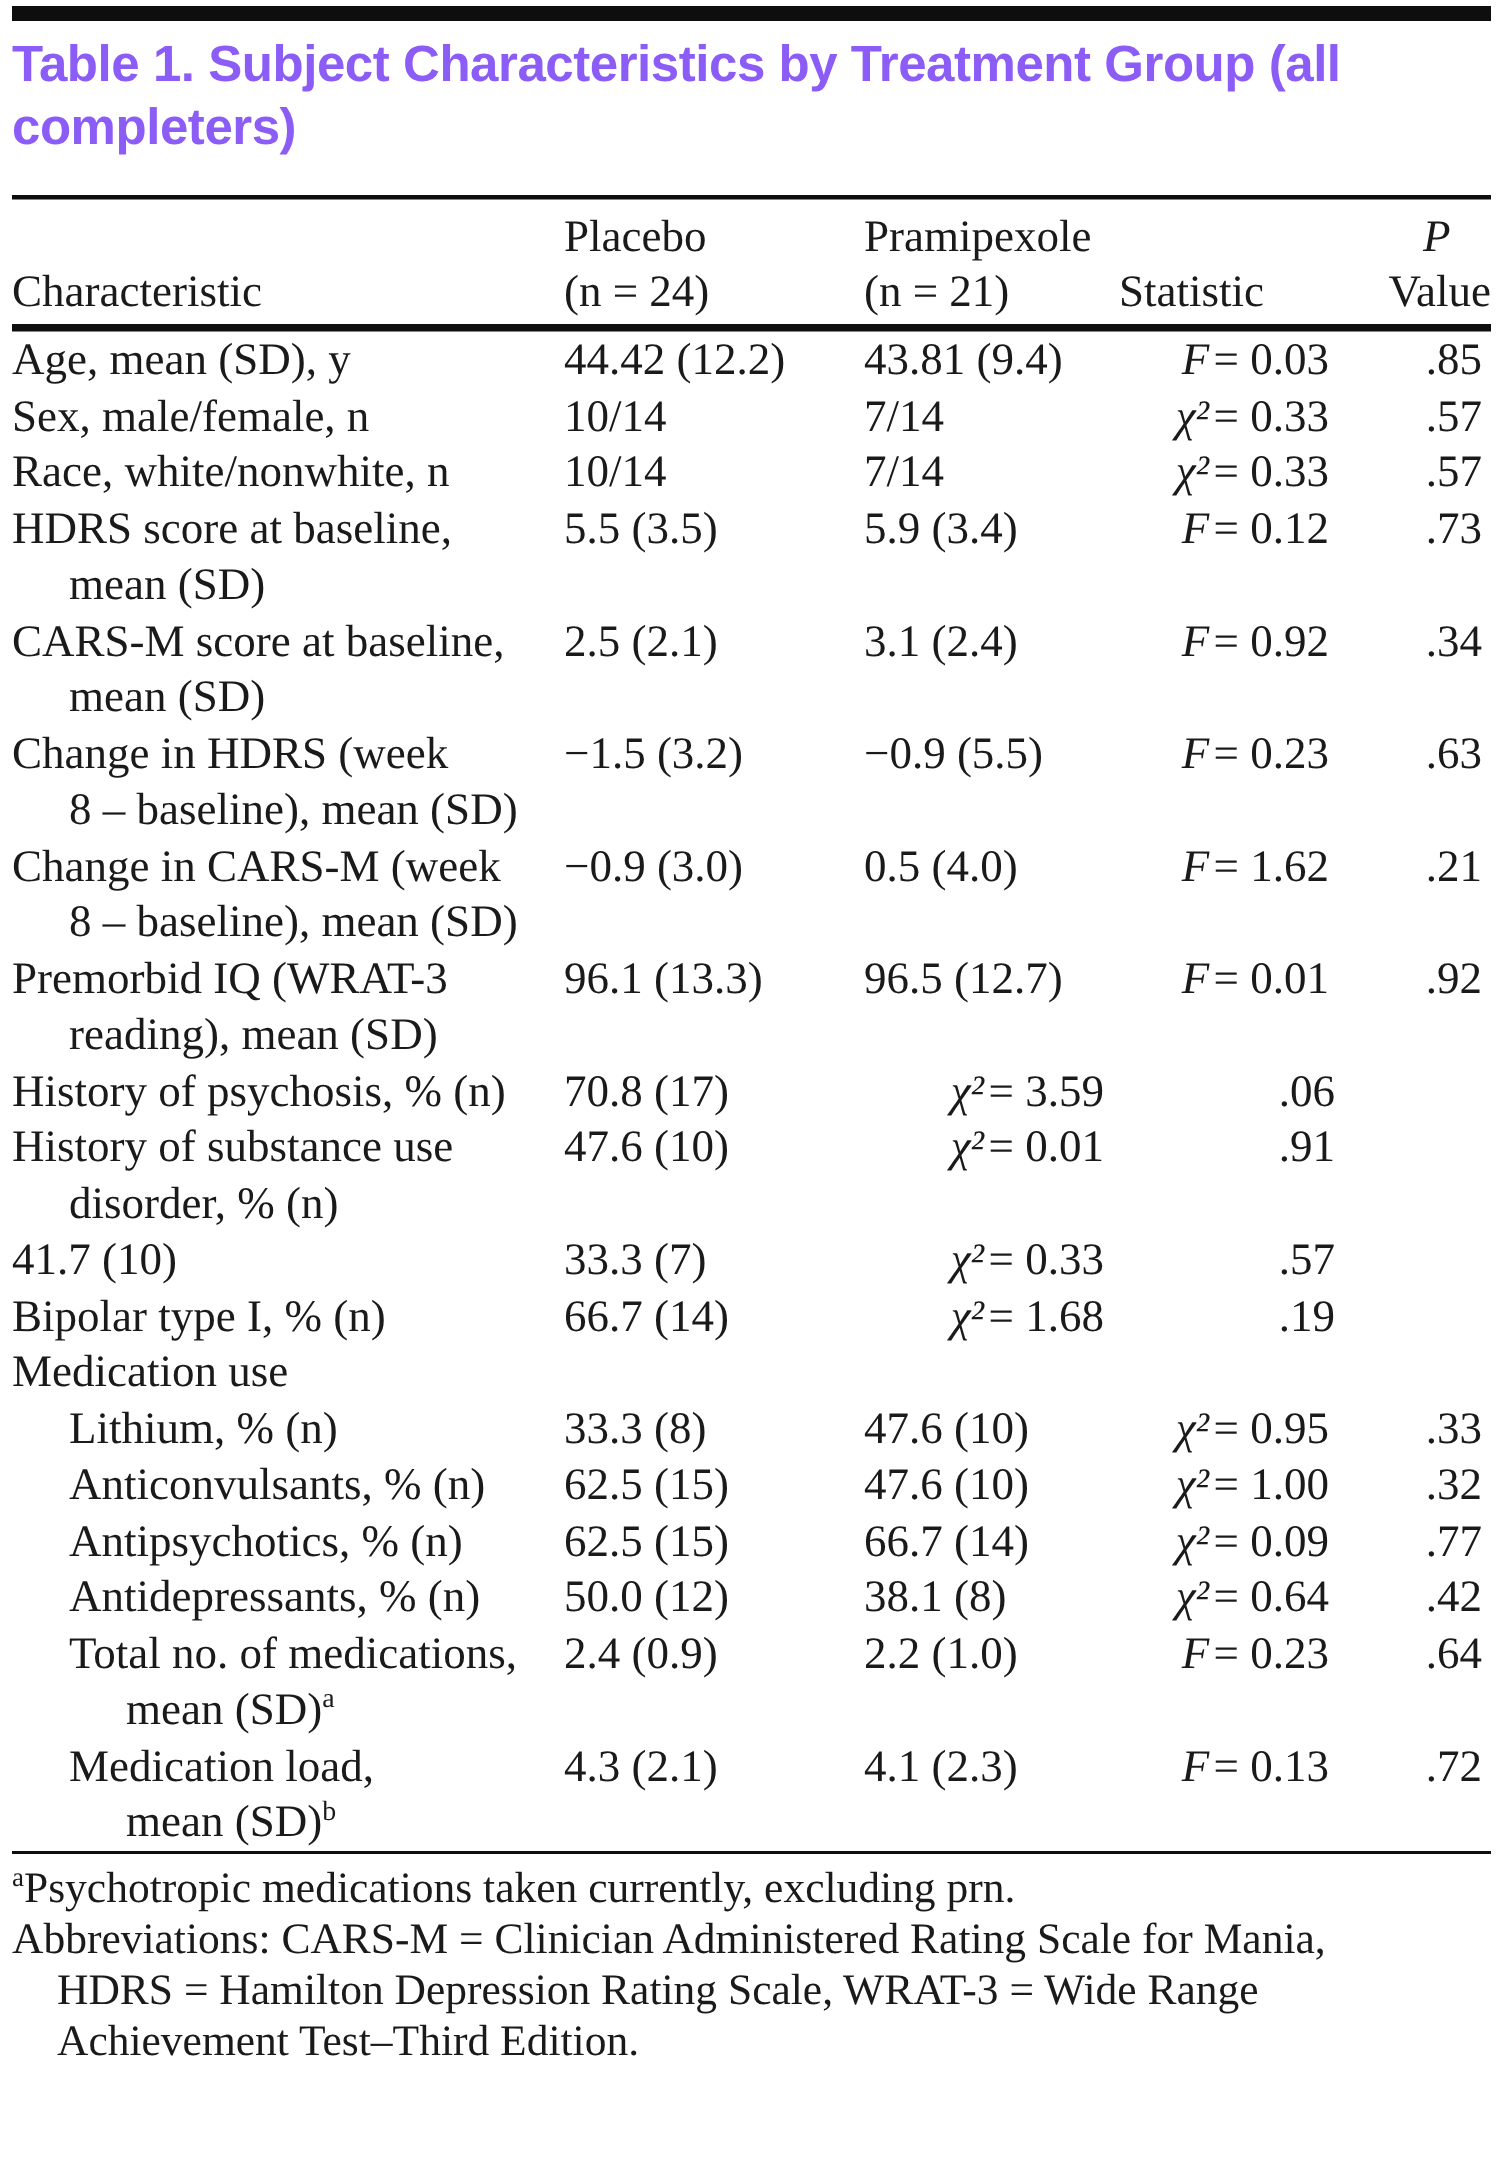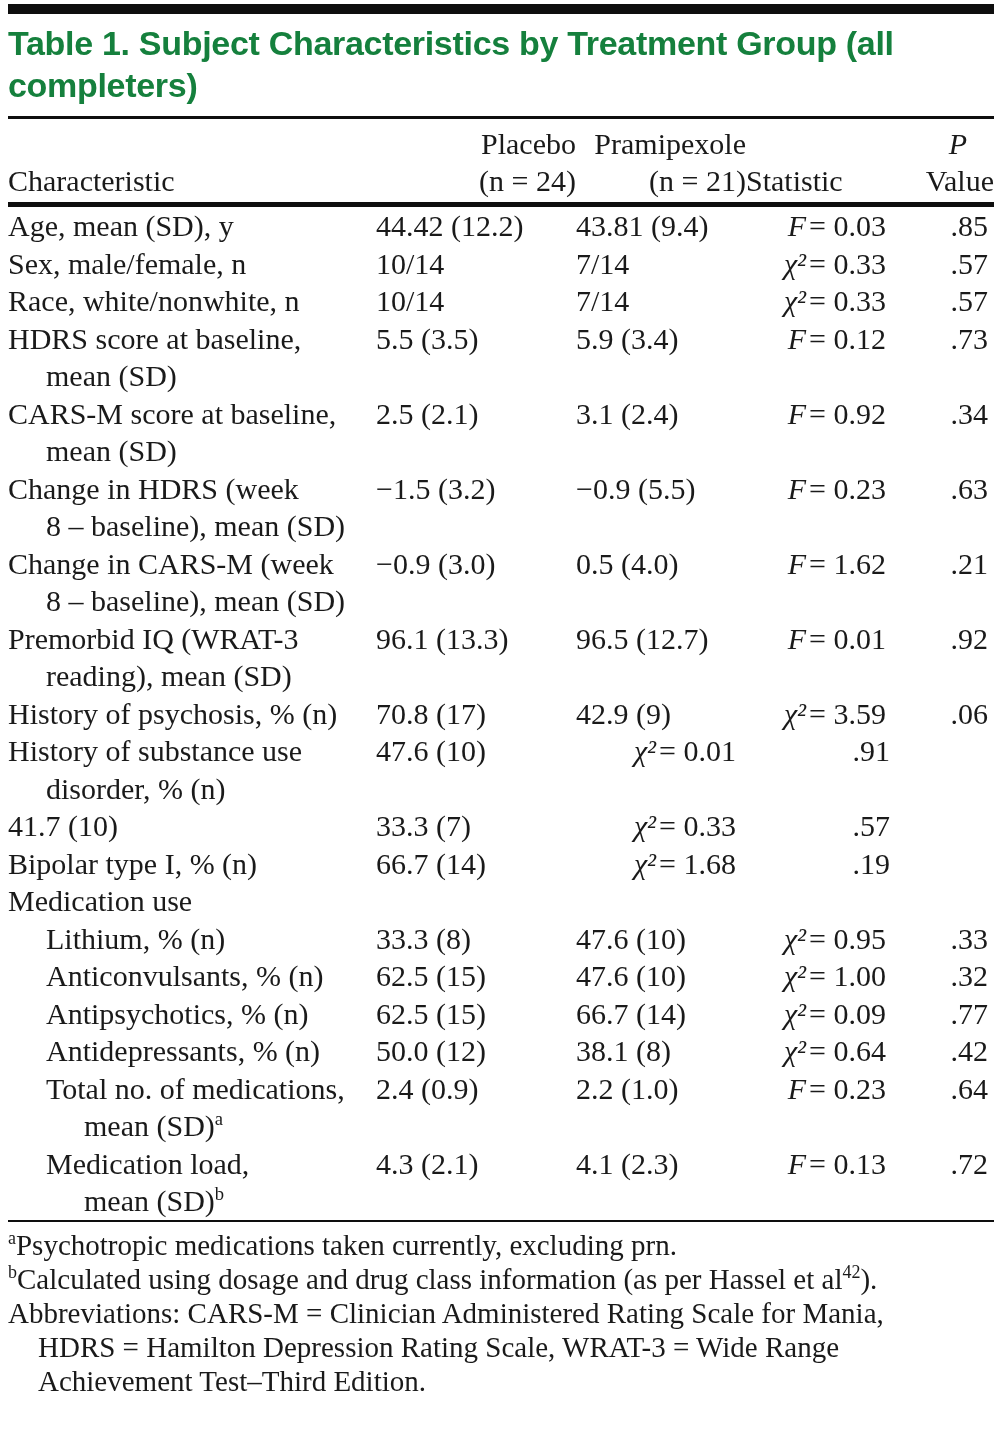--- a/index.html
+++ b/index.html
@@ -18,41 +18,41 @@
   .rule-header { height: 5px; }
   .rule-foot { height: 2px; }
 
   .title {
     font-family: "Liberation Sans", "DejaVu Sans", sans-serif;
     font-weight: 700;
     font-size: 34px;
     line-height: 42px;
     letter-spacing: -0.3px;
     white-space: pre-line;
-    margin: 8px 0 10px 0;
-    color: #15803d;
+    margin: 8px 0 24px 0;
+    color: #8b5cf6;
   }
 
   .serif { font-family: "Liberation Serif", "DejaVu Serif", serif; }
 
   .grid {
     display: grid;
     grid-template-columns: 368px 200px 170px 150px 98px;
     align-items: start;
   }
 
   
   .thead {
     font-size: 30px;
     line-height: 37px;
     padding: 6px 0 3px 0;
     align-items: end;
   }
   .h-char { text-align: left; }
-  .h-col { text-align: right; }
+  .h-col { text-align: left; }
   .h-col span { display: block; }
   .h-stat { padding-right: 10px; }
   .h-p { text-align: right; }
   .h-p .p-top { display: block; padding-right: 27px; font-style: italic; }
   .h-p .p-bottom { display: block; }
 
   
   .tbody { font-size: 30px; line-height: 37.5px; padding-top: 0; }
   .trow { }
   .c-label { padding-left: 38px; text-indent: -38px; }
@@ -176,21 +176,20 @@
 reading), mean (SD)</span><sup class="lblsup"></sup></div>
       <div class="c-num c-placebo">96.1 (13.3)</div>
       <div class="c-num c-pram">96.5 (12.7)</div>
       <div class="c-stat"><span class="sym">F</span><span class="sval">= 0.01</span></div>
       <div class="c-p">.92</div>
     </div>
 
     <div class="trow grid">
       <div class="c-label"><span class="lbl">History of psychosis, % (n)</span><sup class="lblsup"></sup></div>
       <div class="c-num c-placebo">70.8 (17)</div>
-      <div class="c-num c-pram">42.9 (9)</div>
       <div class="c-stat"><span class="sym">χ²</span><span class="sval">= 3.59</span></div>
       <div class="c-p">.06</div>
     </div>
 
     <div class="trow grid">
       <div class="c-label"><span class="lbl">History of substance use
 disorder, % (n)</span><sup class="lblsup"></sup></div>
       <div class="c-num c-pram">47.6 (10)</div>
       <div class="c-stat"><span class="sym">χ²</span><span class="sval">= 0.01</span></div>
       <div class="c-p">.91</div>
@@ -266,19 +265,18 @@
       <div class="c-num c-pram">4.1 (2.3)</div>
       <div class="c-stat"><span class="sym">F</span><span class="sval">= 0.13</span></div>
       <div class="c-p">.72</div>
     </div>
   </div>
 
   <div class="rule rule-foot"></div>
 
   <div class="footnotes serif">
     <div class="fn"><sup>a</sup><span>Psychotropic medications taken currently, excluding prn.</span></div>
-    <div class="fn"><sup>b</sup><span>Calculated using dosage and drug class information (as per Hassel et al</span><sup>42</sup><span>).</span></div>
     <div class="fn fn-abbrev">Abbreviations: CARS-M = Clinician Administered Rating Scale for Mania,
 HDRS = Hamilton Depression Rating Scale, WRAT-3 = Wide Range
 Achievement Test–Third Edition.</div>
   </div>
 
 </div>
 
 </body></html>

